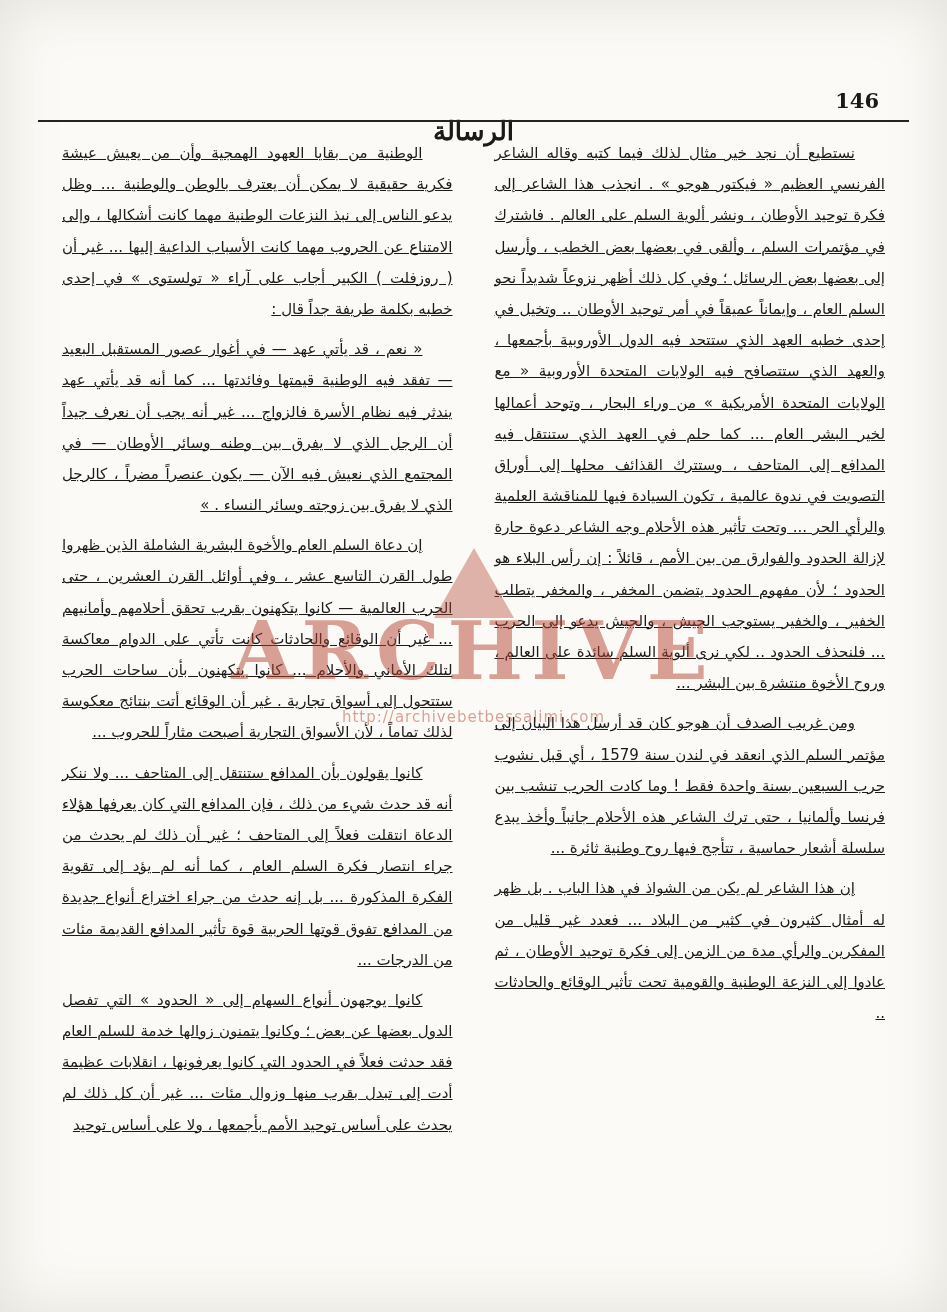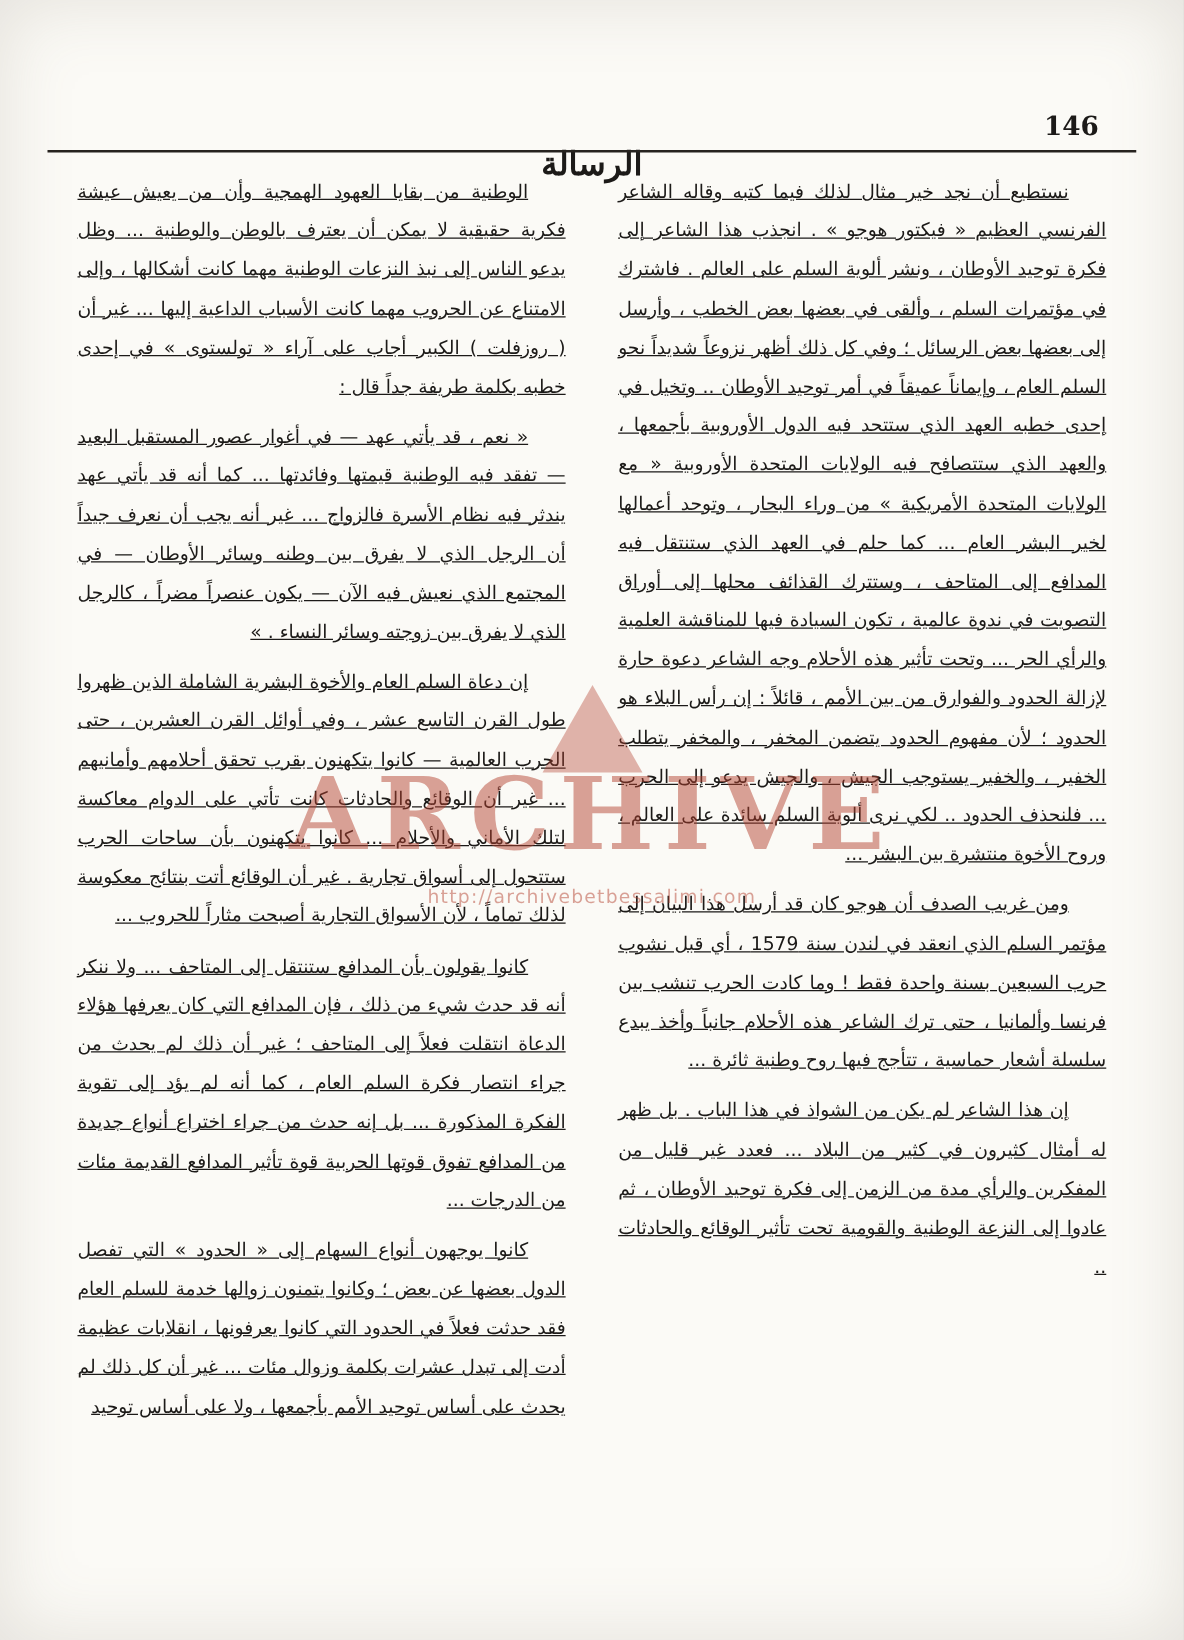--- a/index.html
+++ b/index.html
@@ -118,18 +118,18 @@
       <p>نستطيع أن نجد خير مثال لذلك فيما كتبه وقاله الشاعر الفرنسي العظيم « فيكتور هوجو » . انجذب هذا الشاعر إلى فكرة توحيد الأوطان ، ونشر ألوية السلم على العالم . فاشترك في مؤتمرات السلم ، وألقى في بعضها بعض الخطب ، وأرسل إلى بعضها بعض الرسائل ؛ وفي كل ذلك أظهر نزوعاً شديداً نحو السلم العام ، وإيماناً عميقاً في أمر توحيد الأوطان .. وتخيل في إحدى خطبه العهد الذي ستتحد فيه الدول الأوروبية بأجمعها ، والعهد الذي ستتصافح فيه الولايات المتحدة الأوروبية « مع الولايات المتحدة الأمريكية » من وراء البحار ، وتوحد أعمالها لخير البشر العام ... كما حلم في العهد الذي ستنتقل فيه المدافع إلى المتاحف ، وستترك القذائف محلها إلى أوراق التصويت في ندوة عالمية ، تكون السيادة فيها للمناقشة العلمية والرأي الحر ... وتحت تأثير هذه الأحلام وجه الشاعر دعوة حارة لإزالة الحدود والفوارق من بين الأمم ، قائلاً : إن رأس البلاء هو الحدود ؛ لأن مفهوم الحدود يتضمن المخفر ، والمخفر يتطلب الخفير ، والخفير يستوجب الجيش ، والجيش يدعو إلى الحرب ... فلنحذف الحدود .. لكي نرى ألوية السلم سائدة على العالم ، وروح الأخوة منتشرة بين البشر ...</p>
       <p>ومن غريب الصدف أن هوجو كان قد أرسل هذا البيان إلى مؤتمر السلم الذي انعقد في لندن سنة 1579 ، أي قبل نشوب حرب السبعين بسنة واحدة فقط ! وما كادت الحرب تنشب بين فرنسا وألمانيا ، حتى ترك الشاعر هذه الأحلام جانباً وأخذ يبدع سلسلة أشعار حماسية ، تتأجج فيها روح وطنية ثائرة ...</p>
       <p>إن هذا الشاعر لم يكن من الشواذ في هذا الباب . بل ظهر له أمثال كثيرون في كثير من البلاد ... فعدد غير قليل من المفكرين والرأي مدة من الزمن إلى فكرة توحيد الأوطان ، ثم عادوا إلى النزعة الوطنية والقومية تحت تأثير الوقائع والحادثات ..</p>
     </section>
 
     <section class="column">
       <p>الوطنية من بقايا العهود الهمجية وأن من يعيش عيشة فكرية حقيقية لا يمكن أن يعترف بالوطن والوطنية ... وظل يدعو الناس إلى نبذ النزعات الوطنية مهما كانت أشكالها ، وإلى الامتناع عن الحروب مهما كانت الأسباب الداعية إليها ... غير أن ( روزفلت ) الكبير أجاب على آراء « تولستوى » في إحدى خطبه بكلمة طريفة جداً قال :</p>
       <p>« نعم ، قد يأتي عهد — في أغوار عصور المستقبل البعيد — تفقد فيه الوطنية قيمتها وفائدتها ... كما أنه قد يأتي عهد يندثر فيه نظام الأسرة فالزواج ... غير أنه يجب أن نعرف جيداً أن الرجل الذي لا يفرق بين وطنه وسائر الأوطان — في المجتمع الذي نعيش فيه الآن — يكون عنصراً مضراً ، كالرجل الذي لا يفرق بين زوجته وسائر النساء . »</p>
       <p>إن دعاة السلم العام والأخوة البشرية الشاملة الذين ظهروا طول القرن التاسع عشر ، وفي أوائل القرن العشرين ، حتى الحرب العالمية — كانوا يتكهنون بقرب تحقق أحلامهم وأمانيهم ... غير أن الوقائع والحادثات كانت تأتي على الدوام معاكسة لتلك الأماني والأحلام ... كانوا يتكهنون بأن ساحات الحرب ستتحول إلى أسواق تجارية . غير أن الوقائع أتت بنتائج معكوسة لذلك تماماً ، لأن الأسواق التجارية أصبحت مثاراً للحروب ...</p>
       <p>كانوا يقولون بأن المدافع ستنتقل إلى المتاحف ... ولا ننكر أنه قد حدث شيء من ذلك ، فإن المدافع التي كان يعرفها هؤلاء الدعاة انتقلت فعلاً إلى المتاحف ؛ غير أن ذلك لم يحدث من جراء انتصار فكرة السلم العام ، كما أنه لم يؤد إلى تقوية الفكرة المذكورة ... بل إنه حدث من جراء اختراع أنواع جديدة من المدافع تفوق قوتها الحربية قوة تأثير المدافع القديمة مئات من الدرجات ...</p>
-      <p>كانوا يوجهون أنواع السهام إلى « الحدود » التي تفصل الدول بعضها عن بعض ؛ وكانوا يتمنون زوالها خدمة للسلم العام فقد حدثت فعلاً في الحدود التي كانوا يعرفونها ، انقلابات عظيمة أدت إلى تبدل عشرات بكلمة وزوال مئات ... غير أن كل ذلك لم يحدث على أساس توحيد الأمم بأجمعها ، ولا على أساس توحيد</p>
+      <p>كانوا يوجهون أنواع السهام إلى « الحدود » التي تفصل الدول بعضها عن بعض ؛ وكانوا يتمنون زوالها خدمة للسلم العام فقد حدثت فعلاً في الحدود التي كانوا يعرفونها ، انقلابات عظيمة أدت إلى تبدل بقرب منها وزوال مئات ... غير أن كل ذلك لم يحدث على أساس توحيد الأمم بأجمعها ، ولا على أساس توحيد</p>
     </section>
 
   </main>
 
 </div>
 
 </body></html>

